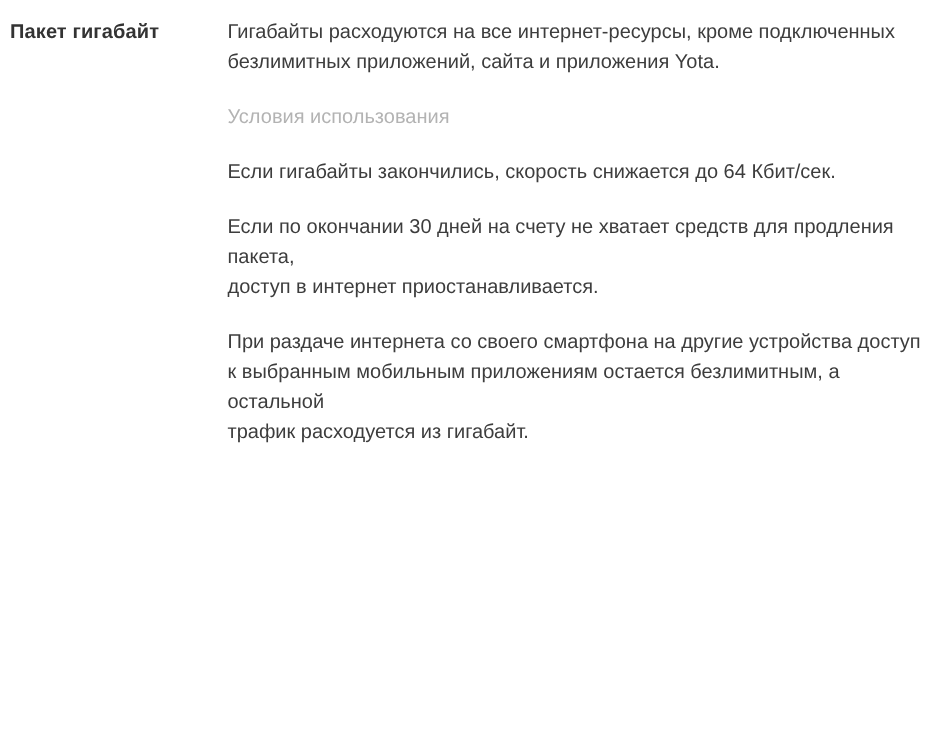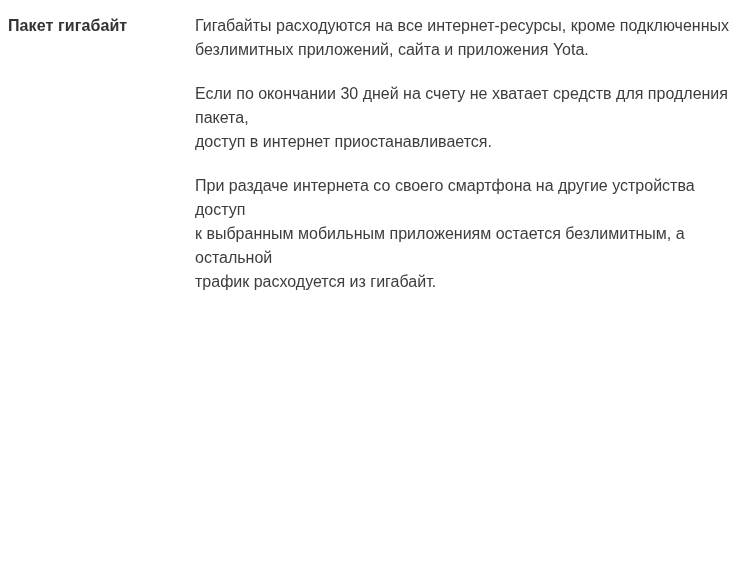--- a/index.html
+++ b/index.html
@@ -33,36 +33,38 @@
     margin: 0;
     letter-spacing: 0.1px;
   }
   .col-right {
     width: 557px;
     font-size: 16px;
     line-height: 24px;
     color: #3d3d3d;
   }
   .col-right p {
-    margin: 0 0 20px 14px;
+    margin: 0 0 20px 1px;
     white-space: pre-line; 
   }
   .terms-title {
     color: #b3b3b3;
   }
 </style>
 </head>
 <body>
 
 <div class="section-row">
   <div class="col-left">
     <h3 class="row-title">Пакет гигабайт</h3>
   </div>
   <div class="col-right">
     <p>Гигабайты расходуются на все интернет-ресурсы, кроме подключенных
 безлимитных приложений, сайта и приложения Yota.</p>
+    <p class="terms-title">Условия использования</p>
+    <p>Если гигабайты закончились, скорость снижается до 64 Кбит/сек.</p>
     <p>Если по окончании 30 дней на счету не хватает средств для продления пакета,
 доступ в интернет приостанавливается.</p>
     <p>При раздаче интернета со своего смартфона на другие устройства доступ
 к выбранным мобильным приложениям остается безлимитным, а остальной
 трафик расходуется из гигабайт.</p>
   </div>
 </div>
 
 </body></html>

